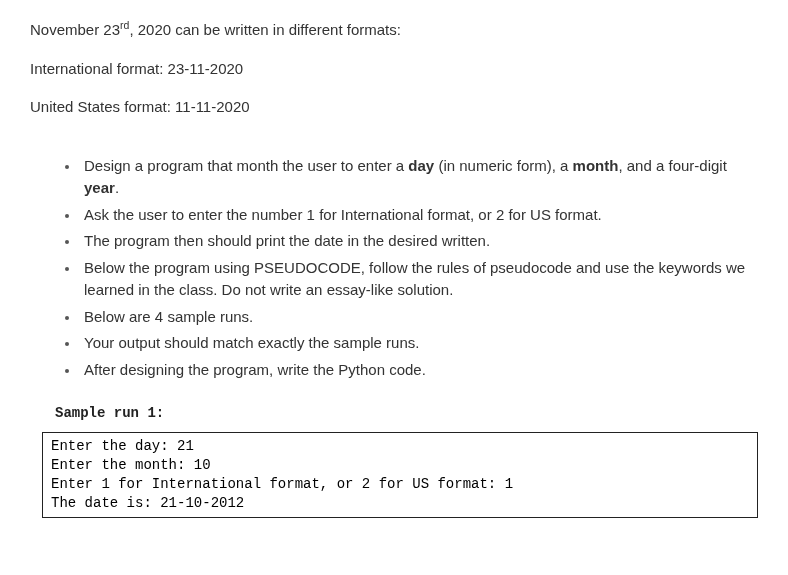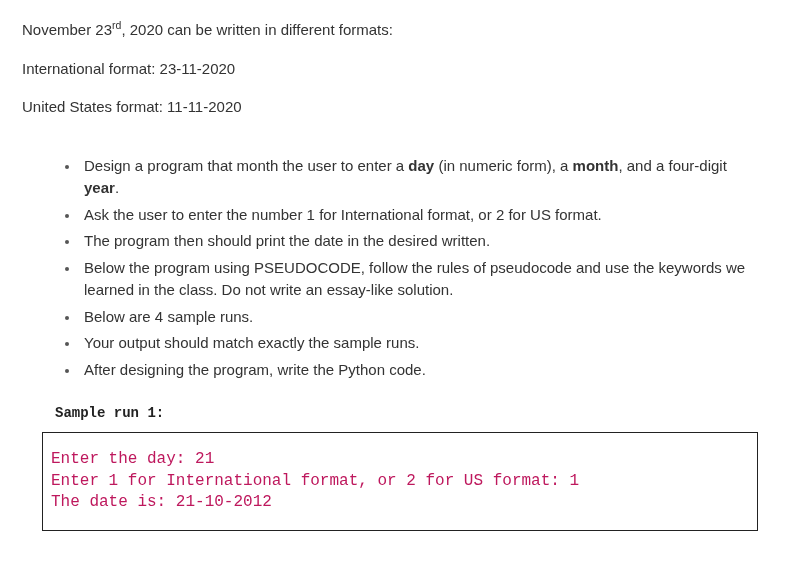--- a/index.html
+++ b/index.html
@@ -7,21 +7,21 @@
       padding: 18px 22px;
       font-family: Arial, Helvetica, sans-serif;
       font-size: 15px;
       color: #333;
       background: #fff;
       width: 788px;
       box-sizing: border-box;
       line-height: 1.5;
     }
     .para {
-      margin: 0 0 16px 0;
+      margin: 0 0 16px 8px;
     }
     sup {
       font-size: 0.7em;
       vertical-align: super;
     }
     .indent-block {
       margin: 36px 0 0 0;
       padding-left: 20px;
     }
     ul.main-list {
@@ -41,25 +41,25 @@
     }
     .sample-label {
       font-family: "Courier New", Courier, monospace;
       font-weight: bold;
       font-size: 14px;
       margin: 0 0 8px 13px;
       color: #222;
     }
     .sample-box {
       border: 1px solid #222;
-      padding: 16px 8px;
+      padding: 4px 8px;
       font-family: "Courier New", Courier, monospace;
-      font-size: 16px;
+      font-size: 14px;
       line-height: 1.35;
-      color: #be185d;
+      color: #000000;
       margin-right: 8px;
     }
     .sample-box div {
       white-space: pre;
     }
   </style>
 </head>
 <body>
 
 <p class="para">
@@ -82,16 +82,17 @@
     </li>
     <li>Below are 4 sample runs.</li>
     <li>Your output should match exactly the sample runs.</li>
     <li>After designing the program, write the Python code.</li>
   </ul>
 
   <div class="sample-label">Sample run 1:</div>
 
   <div class="sample-box">
     <div>Enter the day: 21</div>
+    <div>Enter the month: 10</div>
     <div>Enter 1 for International format, or 2 for US format: 1</div>
     <div>The date is: 21-10-2012</div>
   </div>
 </div>
 
 </body></html>

